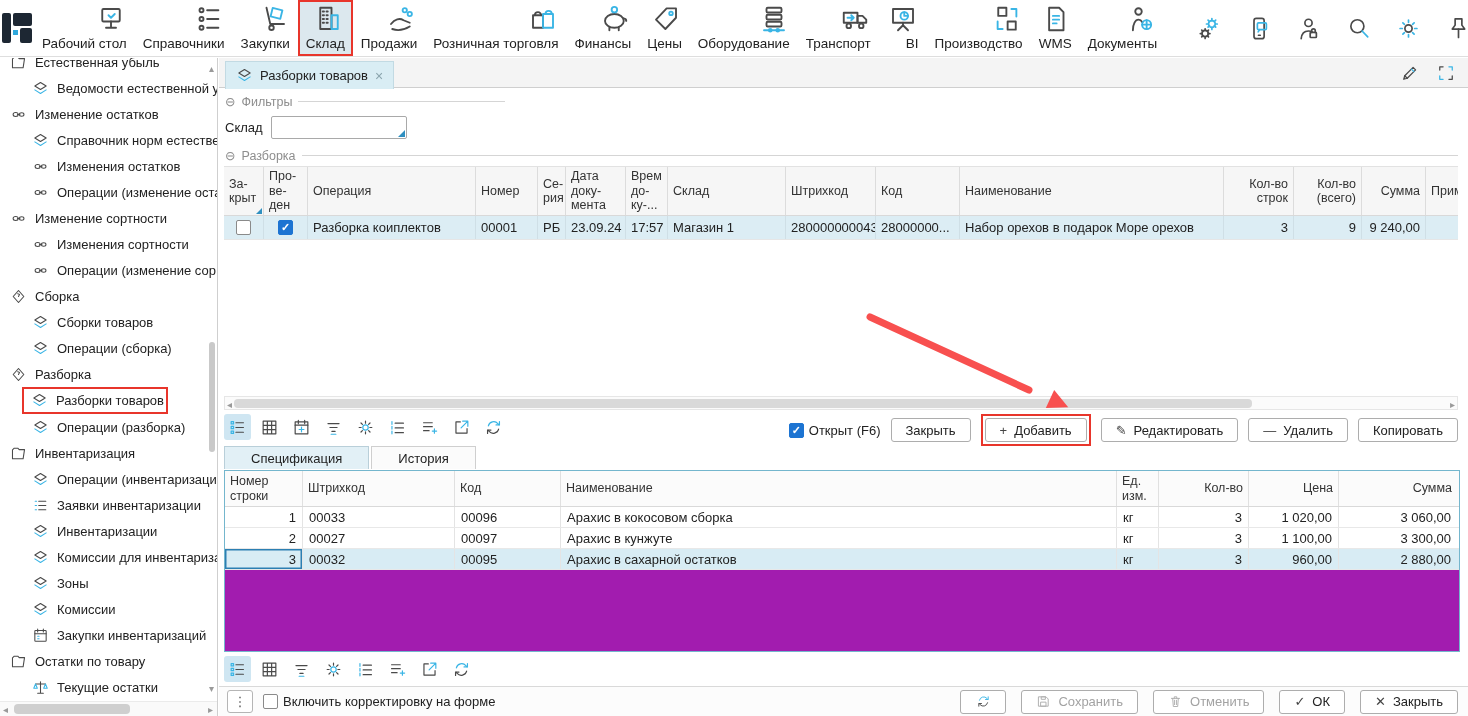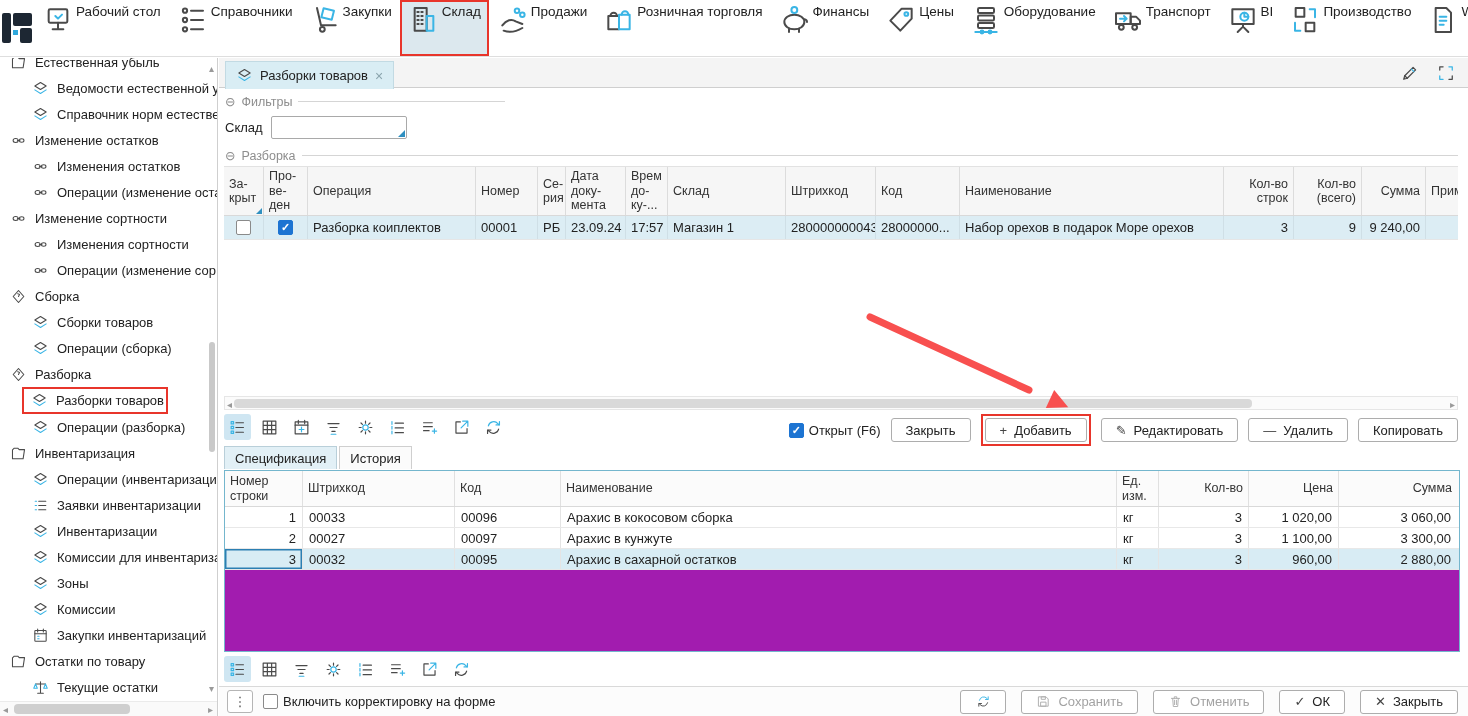--- a/index.html
+++ b/index.html
@@ -5,21 +5,21 @@
   *{box-sizing:border-box}
   html,body{margin:0;padding:0}
   body{width:1468px;height:716px;font-family:"Liberation Sans",sans-serif;font-size:13px;color:#222;background:#fff;overflow:hidden;position:relative}
   svg{display:block}
   .sg{stroke:#4a4a4a;fill:none;stroke-width:1.5;stroke-linecap:round;stroke-linejoin:round}
   .sb{stroke:#3ab5e5;fill:none;stroke-width:1.5;stroke-linecap:round;stroke-linejoin:round}
 
   
   .topbar{position:absolute;left:0;top:0;width:1468px;height:57px;background:#fff;border-bottom:1px solid #dedede;display:flex;align-items:stretch}
   .logo{width:46px;display:flex;align-items:center;justify-content:center}
-  .tb-item{display:flex;flex-direction:row;align-items:flex-start;justify-content:flex-end;padding:4px 8px 5px;gap:2px;cursor:default}
+  .tb-item{display:flex;flex-direction:column;align-items:flex-end;justify-content:flex-end;padding:4px 8px 5px;gap:2px;cursor:default}
   .tb-item .lbl{font-size:13.5px;white-space:nowrap}
   .tb-item.sel{background:#dce8ee;border:2px solid #e8352b;padding:2px 6px 3px}
   .ic{width:32px;height:32px}
   .tb-sep{width:1px;background:#d8d8d8;margin:8px 6px}
   .tb-right{display:flex;align-items:center;gap:23px;padding:0 16px;margin-left:2px}
   .ric{width:27px;height:27px}
 
   
   .sidebar{position:absolute;left:0;top:58px;width:218px;height:658px;border-right:1px solid #cfcfcf;overflow:hidden;background:#fff}
   .si{height:26px;display:flex;align-items:center;gap:8px;padding-left:10px;white-space:nowrap;overflow:hidden}
@@ -74,21 +74,21 @@
   .mic{width:19px;height:19px}
 
   .list-actions{position:absolute;right:10px;top:356px;display:flex;align-items:center;gap:10px}
   .chkline{display:flex;align-items:center;gap:5px}
   .btn{height:24px;background:#fff;border:1px solid #adadad;border-radius:3px;display:inline-flex;align-items:center;justify-content:center;gap:7px;padding:0 14px;font-size:13px;color:#222;cursor:default}
   .btn .gl{font-size:13px;color:#444}
   .btn.dis{color:#a3a3a3}
   .red-wrap{border:2px solid #e8352b;padding:2px;display:inline-flex}
 
   .dtabs{position:absolute;left:5px;top:388px;display:flex;gap:2px}
-  .dtab{height:23px;display:flex;align-items:center;padding:0 10px;font-size:13px;border:1px solid #cfcfcf;border-bottom:none;background:#fbfbfb}
+  .dtab{height:23px;display:flex;align-items:center;padding:0 26px;font-size:13px;border:1px solid #cfcfcf;border-bottom:none;background:#fbfbfb}
   .dtab.sel{background:#e2f0f6;border-color:#b9cfd9}
 
   
   .spec{position:absolute;left:5px;top:412px;width:1236px;height:182px;border:1px solid #74b6cd;background:#a21caf;overflow:hidden}
   .spec .hrow{height:36px;background:#fbfbfb;border-top:none}
   .spec .hc{border-right:1px solid #e0e0e0}
   .srow{display:flex;height:21px;border-bottom:1px solid #e8e8e8;background:#fff}
   .srow.sel{background:#d8ecf4}
   .sc{padding:2px 6px;border-right:1px solid #e4e4e4;overflow:hidden;white-space:nowrap;display:flex;align-items:center;font-size:13px}
   .sc.r{justify-content:flex-end}
@@ -431,31 +431,31 @@
         <use href="#i-folder"></use>
       </svg>
       <span>Естественная убыль</span>
     </div>
   <div class="si l1">
       <svg class="tic">
         <use href="#i-layers"></use>
       </svg>
       <span>Ведомости естественной у</span>
     </div>
+  <div class="si">
+      <svg class="tic">
+        <use href="#i-link"></use>
+      </svg>
+      <span>Изменение остатков</span>
+    </div>
   <div class="si l1">
       <svg class="tic">
         <use href="#i-layers"></use>
       </svg>
       <span>Справочник норм естестве</span>
-    </div>
-  <div class="si">
-      <svg class="tic">
-        <use href="#i-link"></use>
-      </svg>
-      <span>Изменение остатков</span>
     </div>
   <div class="si l1">
       <svg class="tic">
         <use href="#i-link"></use>
       </svg>
       <span>Изменения остатков</span>
     </div>
   <div class="si l1">
       <svg class="tic">
         <use href="#i-link"></use>

